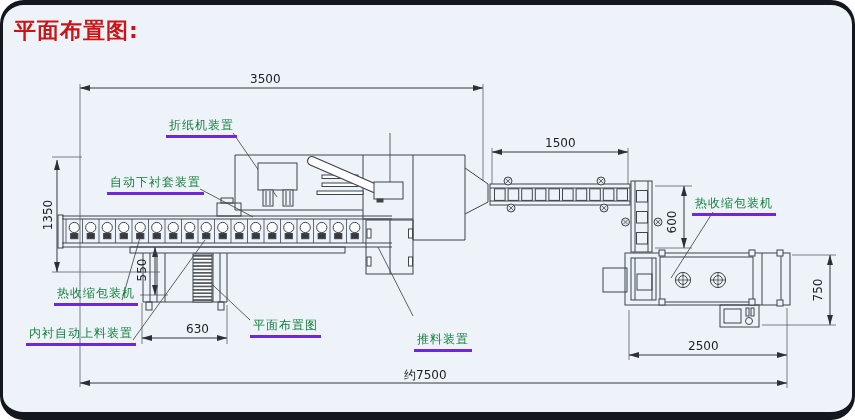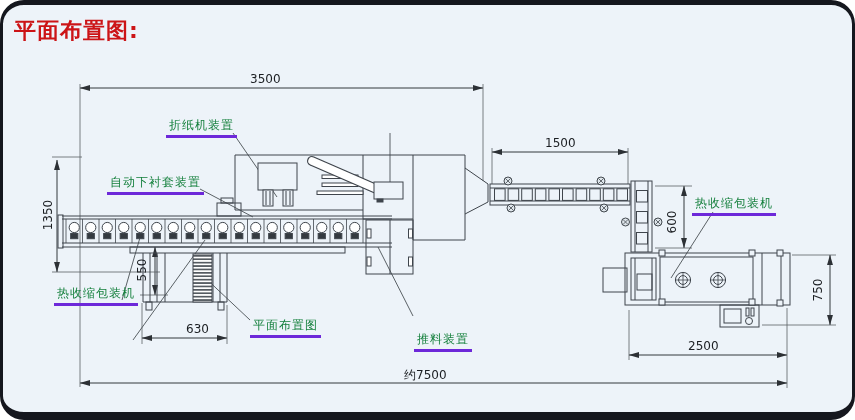--- a/index.html
+++ b/index.html
@@ -274,20 +274,21 @@
         <rect x="659" y="299" width="6" height="6" stroke="#3f454c" fill="#edf3f9"></rect>
         <rect x="749" y="299" width="6" height="6" stroke="#3f454c" fill="#edf3f9"></rect>
         <rect x="777" y="250" width="6" height="6" stroke="#3f454c" fill="#edf3f9"></rect>
         <rect x="777" y="300" width="6" height="6" stroke="#3f454c" fill="#edf3f9"></rect>
       </g>
   </svg>
 
   <div class="lbl" style="left:166px;top:117px;">折纸机装置</div>
   <div class="lbl" style="left:107px;top:174px;">自动下衬套装置</div>
   <div class="lbl" style="left:54px;top:285px;">热收缩包装机</div>
+  <div class="lbl" style="left:26px;top:325px;">内衬自动上料装置</div>
   <div class="lbl" style="left:250px;top:317px;">平面布置图</div>
   <div class="lbl" style="left:414px;top:283px;margin-top:48px;">推料装置</div>
   <div class="lbl" style="left:692px;top:195px;text-align:center;">热收缩包装机</div>
 
   <div class="dim" style="left:250px;top:72px;">3500</div>
   <div class="dim" style="left:545px;top:136px;">1500</div>
   <div class="dim vert" style="left:18px;top:208px;">1350</div>
   <div class="dim vert" style="left:112px;top:263px;">550</div>
   <div class="dim" style="left:186px;top:322px;">630</div>
   <div class="dim vert" style="left:642px;top:215px;">600</div>

